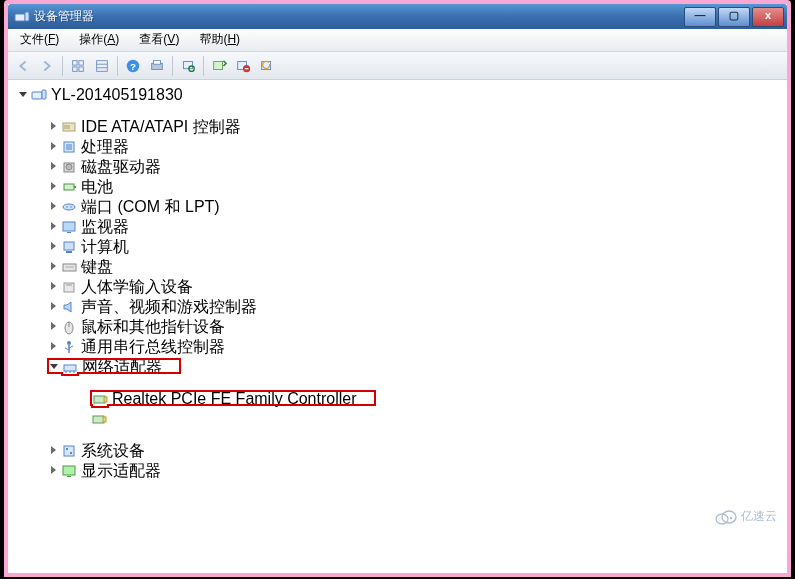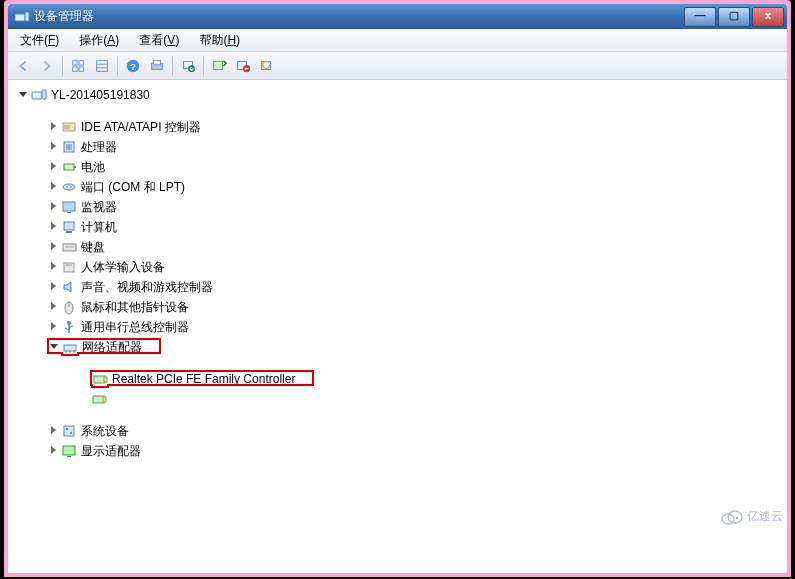--- a/index.html
+++ b/index.html
@@ -55,21 +55,21 @@
   }
   .titlebar .btn.close {
     background: linear-gradient(to bottom,#e78d8d,#c24040);
     color:#fff;
   }
   .menubar {
     height: 22px;
     background: linear-gradient(to bottom,#fdfdfd,#e9ecf0);
     border-bottom: 1px solid #cfd7e2;
     display: flex;
-    align-items: center;
+    align-items: flex-start;
     padding-left: 4px;
     gap: 4px;
   }
   .menubar .mi {
     padding: 2px 8px;
     font-size: 12px;
     cursor: default;
   }
   .menubar .mi u { text-decoration: underline; }
   .toolbar {
@@ -116,24 +116,24 @@
     content:"";position:absolute;left:1px;top:3px;
     border-left:4px solid transparent;
     border-right:4px solid transparent;
     border-top:5px solid #3a3a3a;
   }
   .arrow.none::before{ content:""; }
   .icn{
     display:inline-block;width:16px;height:16px;margin-right:4px;
     vertical-align:middle;
   }
-  .lbl{ vertical-align:middle; font-size:12px; }
+  .lbl{ vertical-align:middle; font-size:16px; }
   .hilite{ outline:2px solid #d40000; outline-offset:-1px; padding:0 18px 0 1px;}
   .watermark{
-    position:absolute; right:12px; bottom:54px;
+    position:absolute; right:18px; bottom:54px;
     font-size:12px;color:#9fb0c9;opacity:.85;
     display:flex;align-items:center;gap:4px;
   }
   .banner{
     position:absolute; top:-18px; left:290px; color:#23b2e4;
     font-size:26px; letter-spacing:2px; font-family:"KaiTi","STKaiti",serif;
     text-shadow:0 0 3px rgba(0,0,0,.8);
   }
 </style>
 </head>
@@ -239,20 +239,24 @@
           </svg><span class="lbl">YL-201405191830</span></li>
         <ul>
           <li><span class="arrow col"></span><svg class="icn" viewBox="0 0 16 16">
               <rect x="2" y="4" width="12" height="8" fill="#e8e2c8" stroke="#b0a46c"></rect>
               <rect x="3" y="6" width="6" height="4" fill="#c6c09a"></rect>
             </svg><span class="lbl">IDE ATA/ATAPI 控制器</span></li>
           <li><span class="arrow col"></span><svg class="icn" viewBox="0 0 16 16">
               <rect x="3" y="3" width="10" height="10" fill="#d6e6fb" stroke="#5a86c6"></rect>
               <rect x="5" y="5" width="6" height="6" fill="#8cb2e6"></rect>
             </svg><span class="lbl">处理器</span></li>
+          <li><span class="arrow col"></span><svg class="icn" viewBox="0 0 16 16">
+              <rect x="3" y="4" width="10" height="9" fill="#d8d8d8" stroke="#888"></rect>
+              <circle cx="8" cy="8" r="3" fill="#bbb" stroke="#888"></circle>
+            </svg><span class="lbl">磁盘驱动器</span></li>
           <li><span class="arrow col"></span><svg class="icn" viewBox="0 0 16 16">
               <rect x="3" y="5" width="10" height="6" fill="#d4efd0" stroke="#4c9a3a"></rect>
               <rect x="13" y="7" width="2" height="2" fill="#4c9a3a"></rect>
             </svg><span class="lbl">电池</span></li>
           <li><span class="arrow col"></span><svg class="icn" viewBox="0 0 16 16">
               <ellipse cx="8" cy="8" rx="6" ry="3" fill="#cfe1fa" stroke="#5684c7"></ellipse>
               <circle cx="6" cy="8" r=".8" fill="#5684c7"></circle>
               <circle cx="10" cy="8" r=".8" fill="#5684c7"></circle>
             </svg><span class="lbl">端口 (COM 和 LPT)</span></li>
           <li><span class="arrow col"></span><svg class="icn" viewBox="0 0 16 16">

